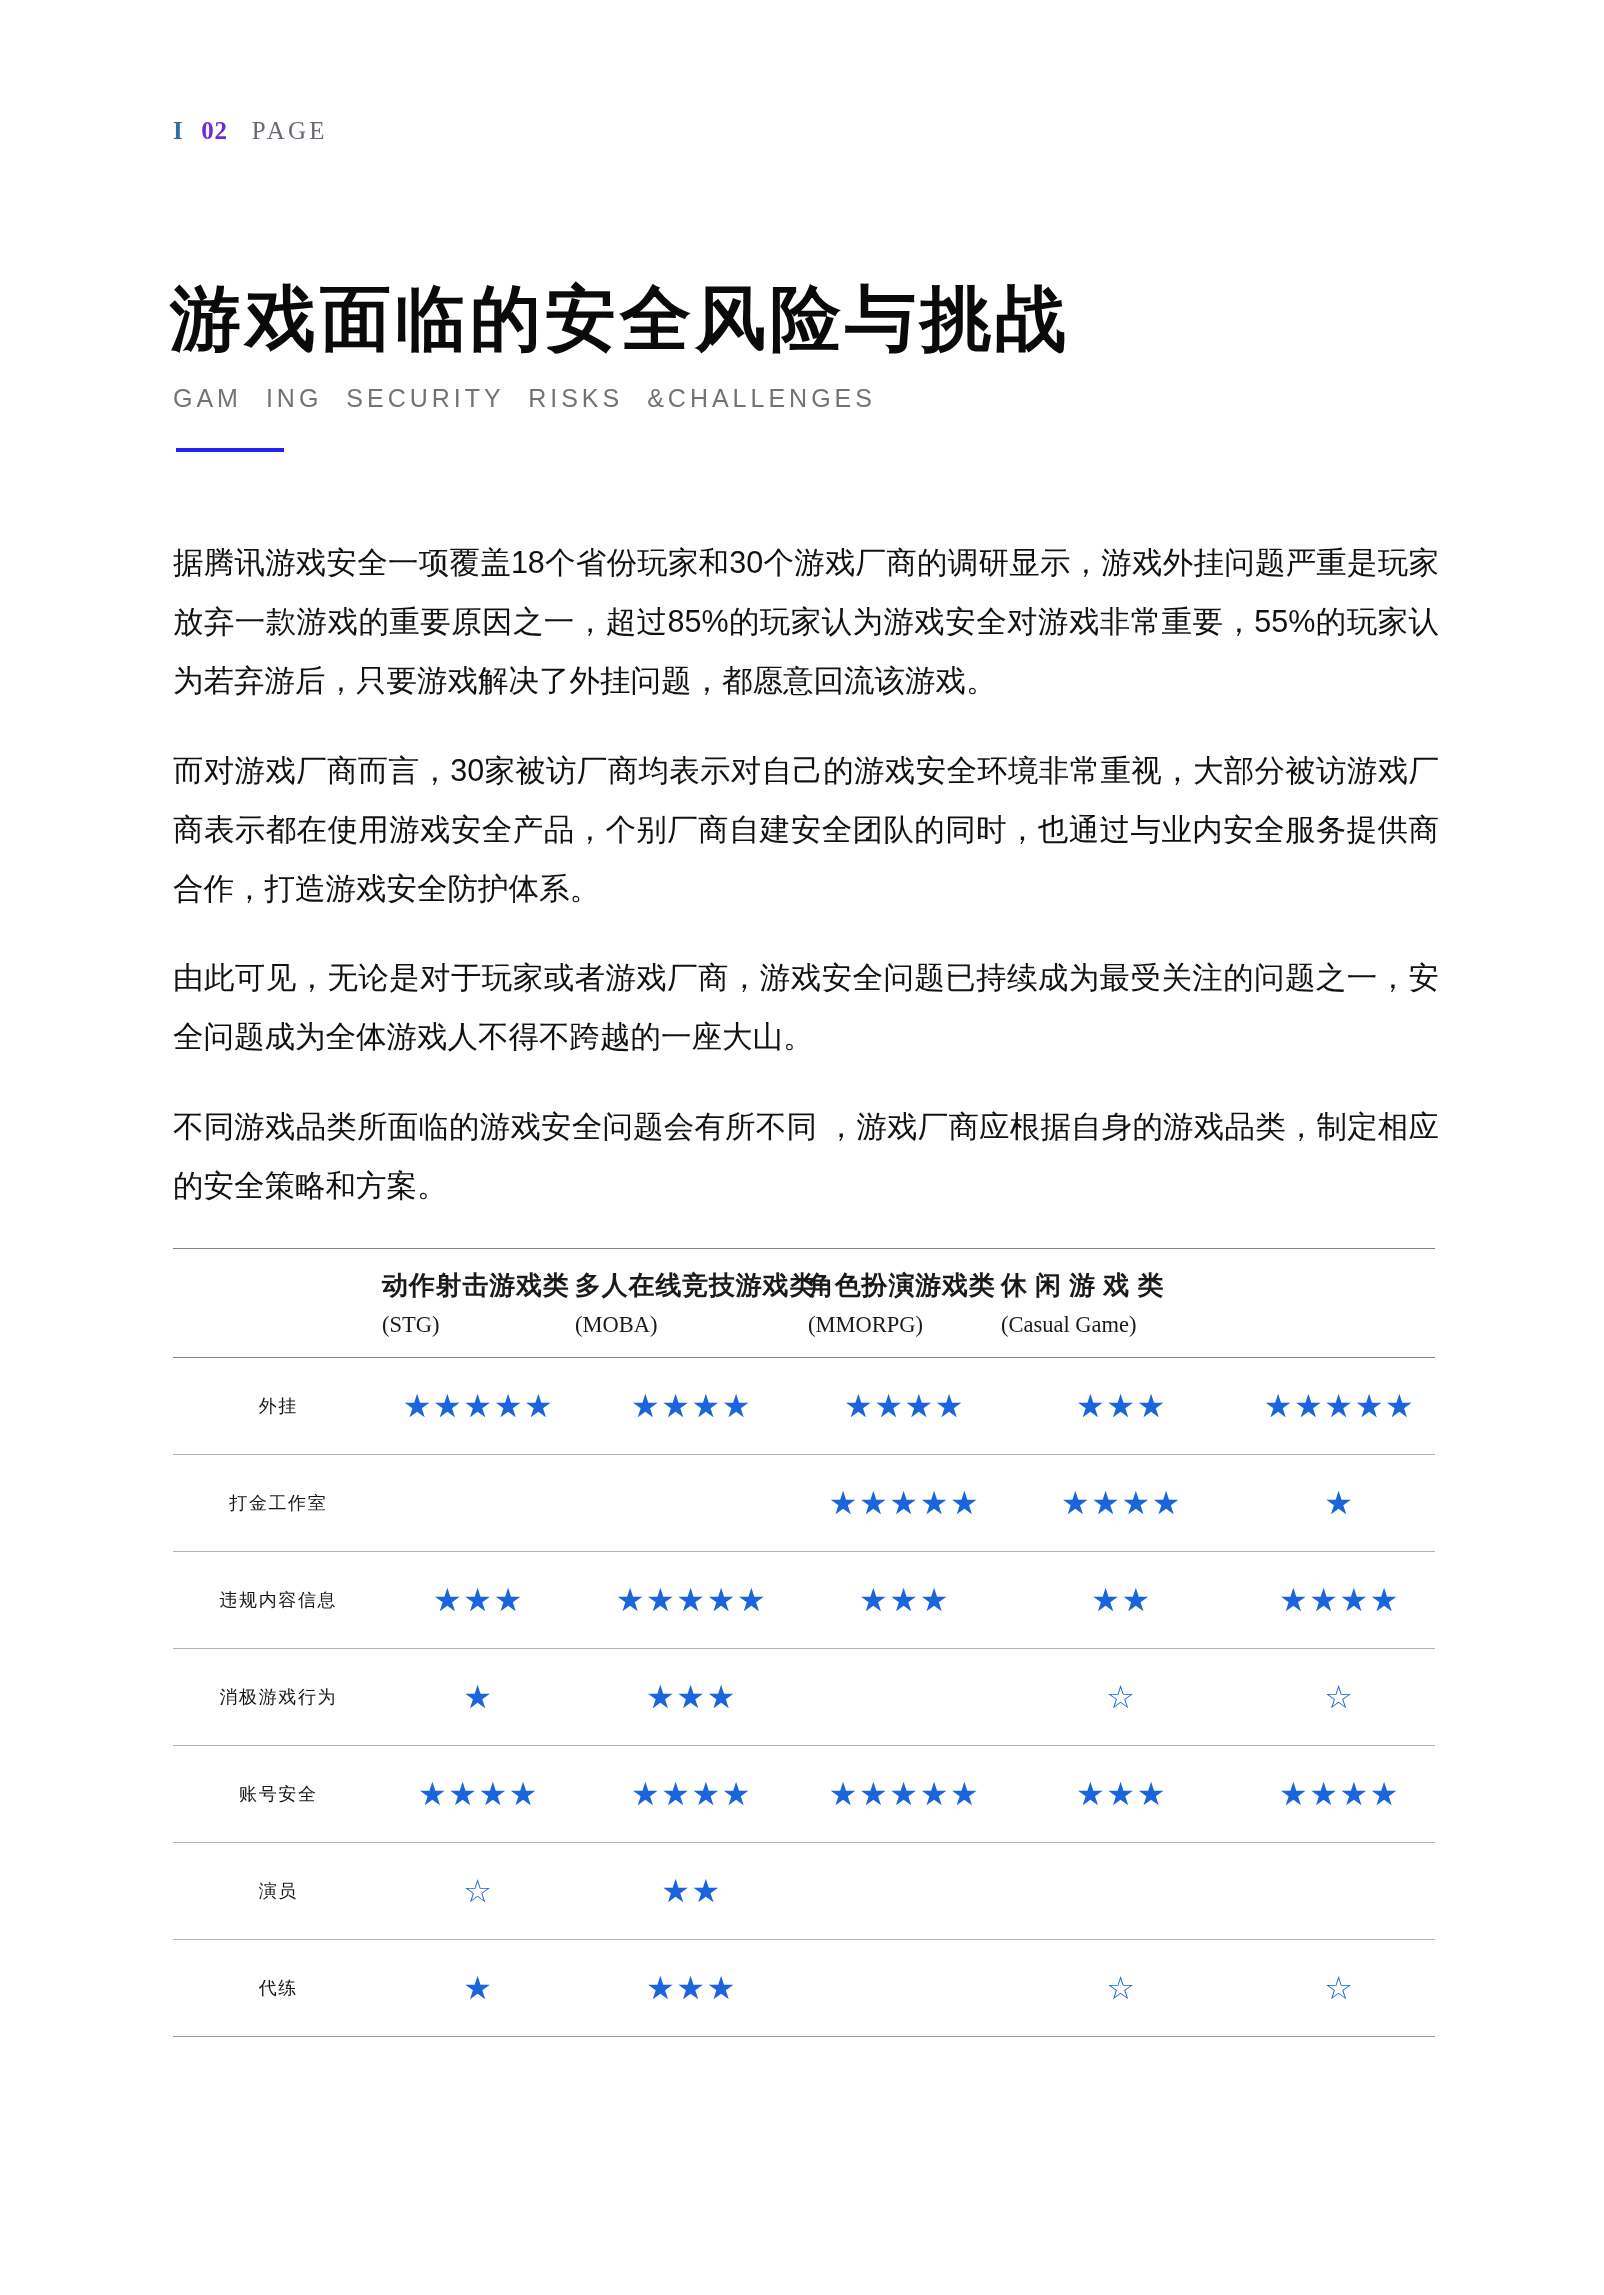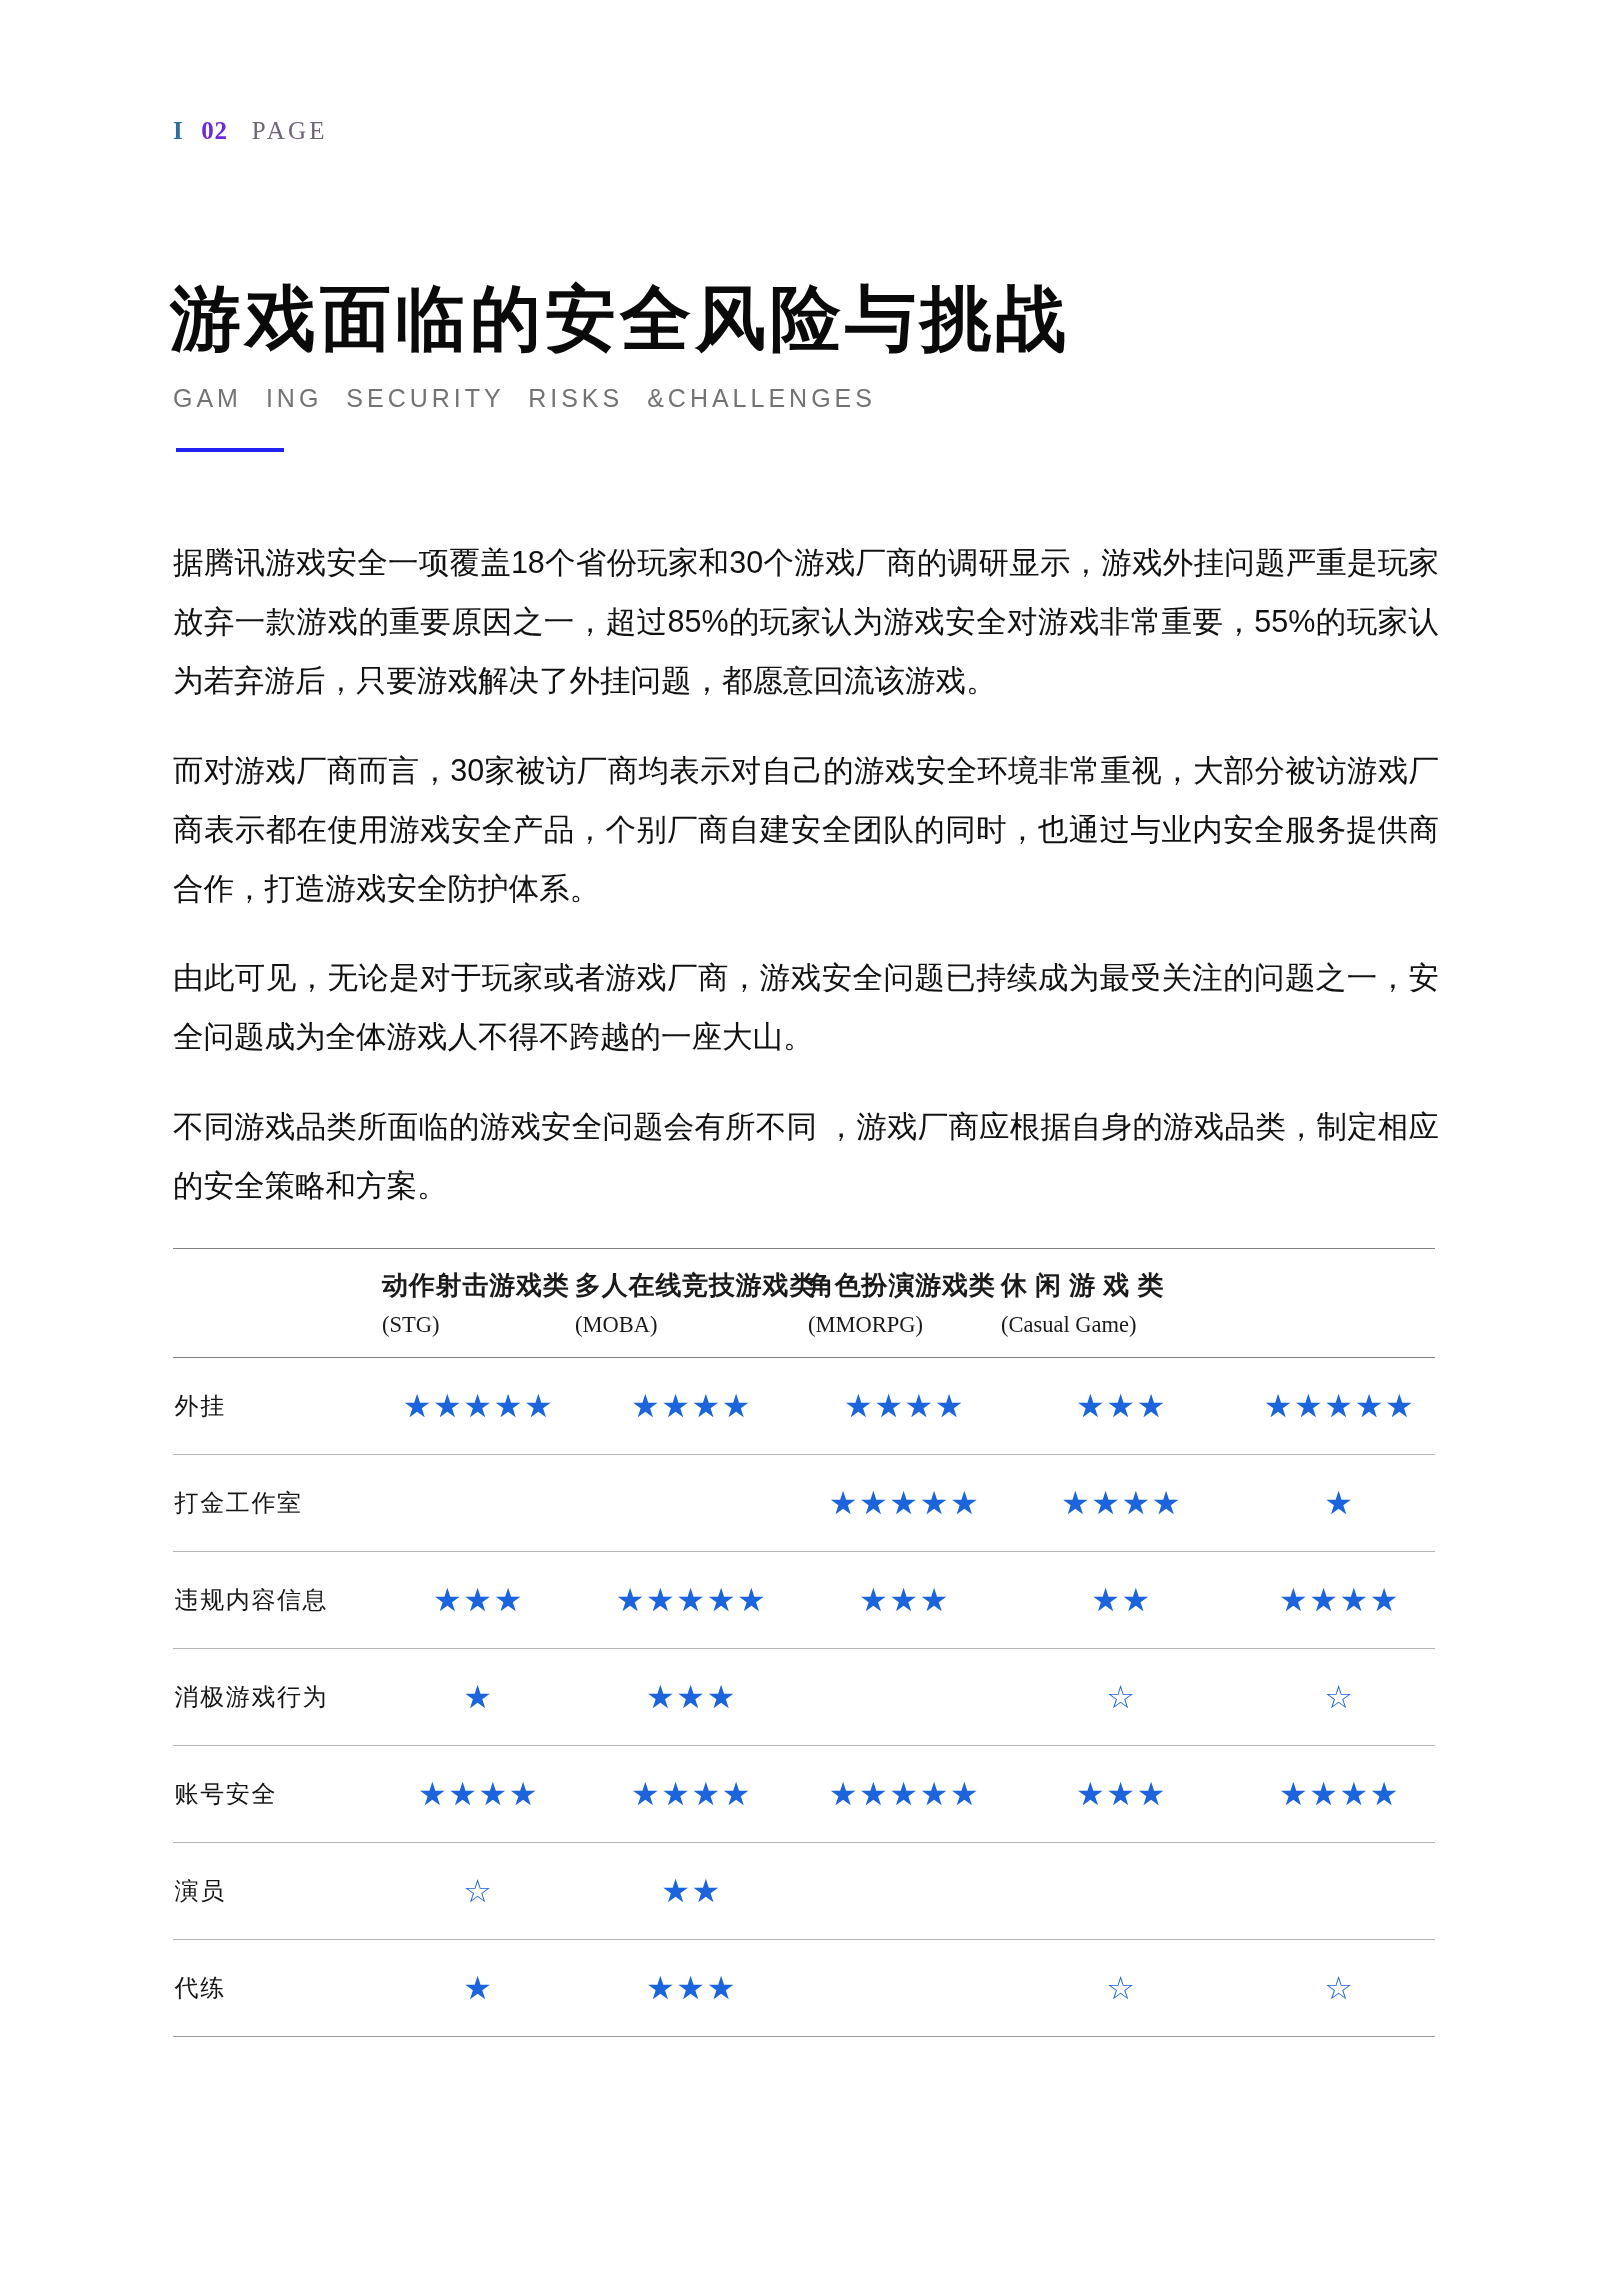--- a/index.html
+++ b/index.html
@@ -69,22 +69,22 @@
   }
   .col-head .zh{font-size:26px; font-weight:bold; white-space:nowrap; letter-spacing:0.8px;}
   .col-head .en{font-size:22.5px; margin-top:9.6px; font-weight:normal;}
   .t-body-row{
     height:96px;
     border-bottom:1.6px solid #b5b5b5;
   }
   .t-body-row:last-child{border-bottom:1.6px solid #9a9a9a;}
   .row-label{
     font-family:"Liberation Serif", serif;
-    font-size:24px; color:#161616; letter-spacing:1.6px;
-    padding-left:1.6px; white-space:nowrap;
+    font-size:18px; color:#161616; letter-spacing:1.6px;
+    padding-left:1.6px; white-space:nowrap;text-align:center;
   }
   .rating-cell{
     text-align:center;
     font-family:"DejaVu Sans", sans-serif;
     font-size:32px; letter-spacing:1.6px;
     color:#1b64dc; line-height:1;
     white-space:nowrap;
   }
 
   

